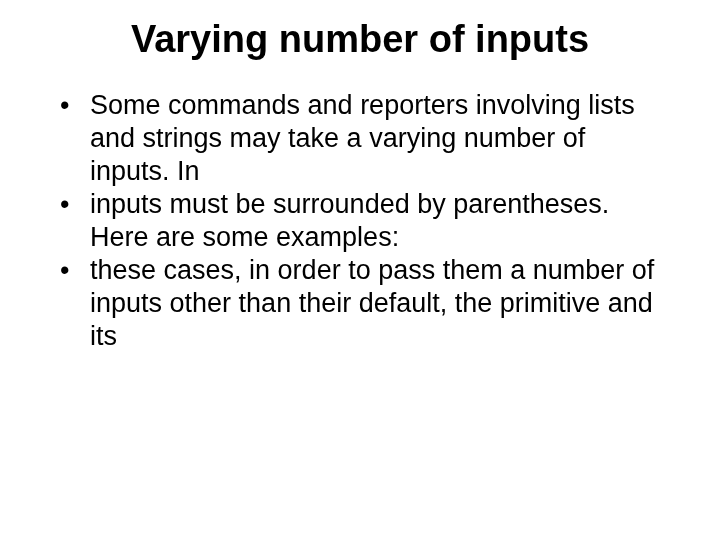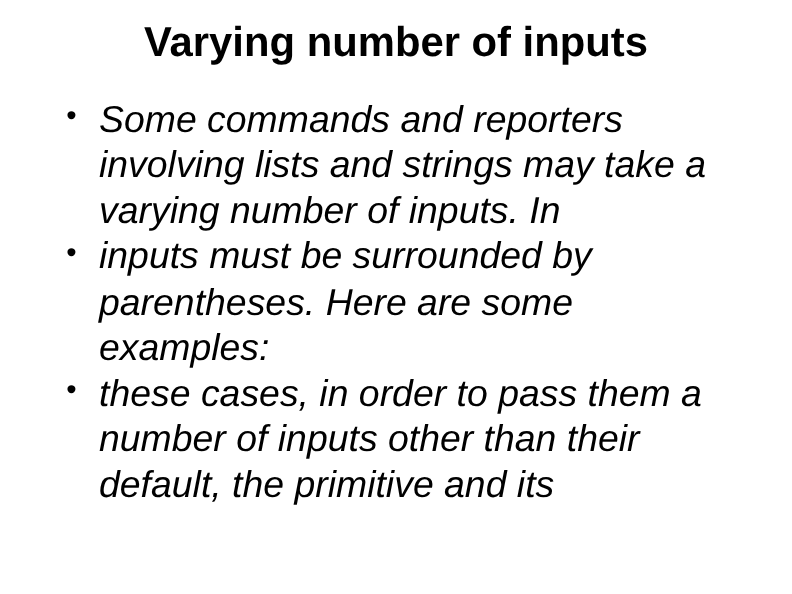--- a/index.html
+++ b/index.html
@@ -24,25 +24,24 @@
     margin: 0 0 28px 0;
     letter-spacing: 0px;
   }
   .bullets {
     list-style: none;
     margin: 0;
     padding: 0 0 0 8px;
   }
   .bullets li {
     position: relative;
-    font-size: 34px;
+    font-size: 27px;
     line-height: 1.22;
     padding-left: 34px;
     margin-bottom: 0px;
-    font-style: italic;
   }
   .bullets li::before {
     content: "•";
     position: absolute;
     left: 4px;
     top: 0;
     font-size: 27px;
   }
 </style>
 </head>

